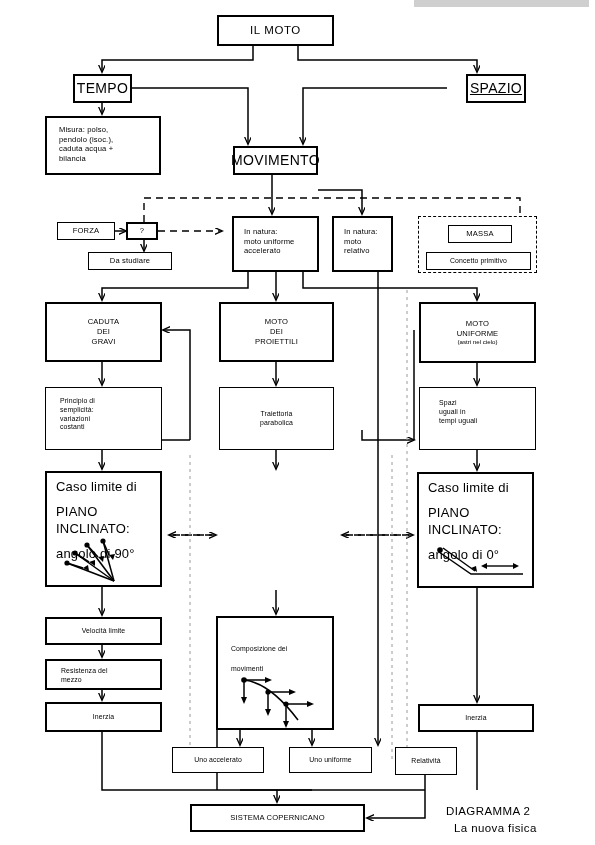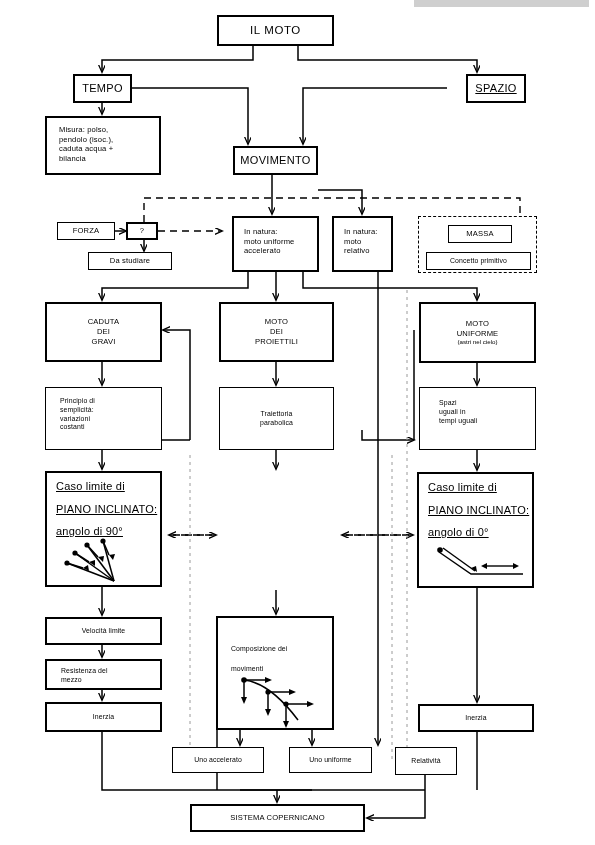--- a/index.html
+++ b/index.html
@@ -7,34 +7,34 @@
        font-family:"Liberation Sans","DejaVu Sans",sans-serif;color:#000;}
   #stage{position:absolute;left:0;top:0;width:595px;height:784px;}
   svg#wires{position:absolute;left:0;top:0;width:595px;height:845px;}
   .node{position:absolute;box-sizing:border-box;background:#fff;
         border:1.6px solid #000;display:flex;align-items:center;
         justify-content:center;text-align:center;line-height:1.28;
         z-index:3;}
   .node.thick{border-width:2.4px;}
   .node .lbl{display:block;padding:0 3px;white-space:pre-line;}
   .t-lg{font-size:11.5px;letter-spacing:.6px;}
-  .t-md{font-size:11px;letter-spacing:.3px;}
+  .t-md{font-size:14px;letter-spacing:.3px;}
   .t-sm{font-size:7.6px;letter-spacing:.15px;}
   .t-xs{font-size:6.9px;letter-spacing:.1px;}
   .t-tiny{font-size:6.2px;}
   .align-left{justify-content:flex-start;text-align:left;}
   .align-top{align-items:flex-start;}
   .dashbox{position:absolute;box-sizing:border-box;
            border:1.7px dashed #000;background:#fff;z-index:2;}
   .caption{position:absolute;z-index:4;font-size:11.5px;line-height:1.45;
            letter-spacing:.4px;text-align:left;}
   .sketch{position:absolute;z-index:4;}
   .pi-block{position:absolute;left:0;right:0;top:6px;text-align:left;
             padding-left:9px;z-index:5;}
-  .pi-block span{display:block;margin-bottom:8.5px;font-size:11px;letter-spacing:.2px;text-decoration:underline;}
+  .pi-block span{display:block;margin-bottom:8.5px;font-size:13px;letter-spacing:.2px;}
   .topnoise{position:absolute;right:6px;top:0;width:175px;height:7px;
             background:#cfcfcf;z-index:1;}
 </style>
 </head>
 <body>
 
 <div id="stage">
 
   <div class="topnoise"></div>
 
@@ -334,14 +334,18 @@
   </div>
 
   <div class="node" style="left:395px;top:747px;width:62px;height:28px;">
     <span class="lbl t-xs">Relatività</span>
   </div>
 
   <div class="node thick" style="left:190px;top:804px;width:175px;height:28px;">
     <span class="lbl t-sm">SISTEMA COPERNICANO</span>
   </div>
 
+  <div class="caption" style="left:446px;top:803px;width:145px;">
+    <div>DIAGRAMMA 2</div>
+    <div style="padding-left:8px;">La nuova fisica</div>
+  </div>
 
 </div>
 
 </body></html>

